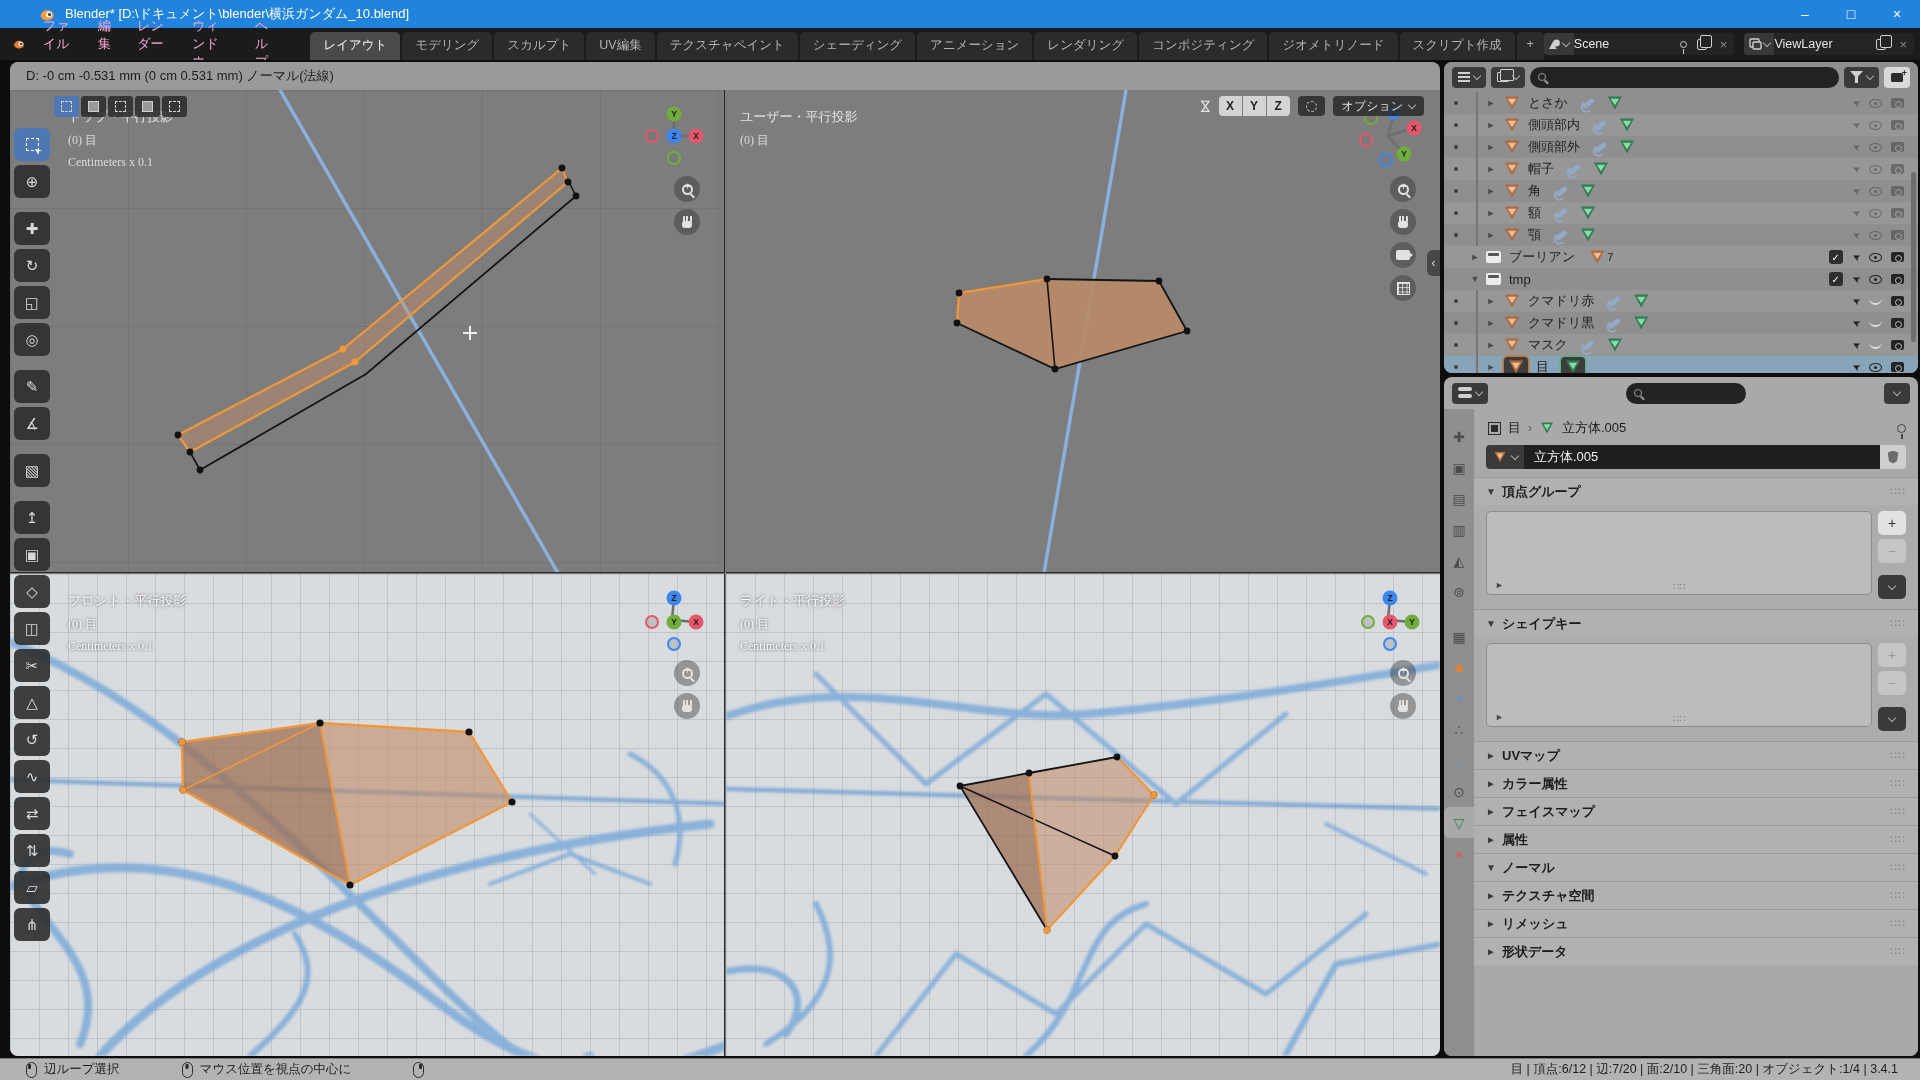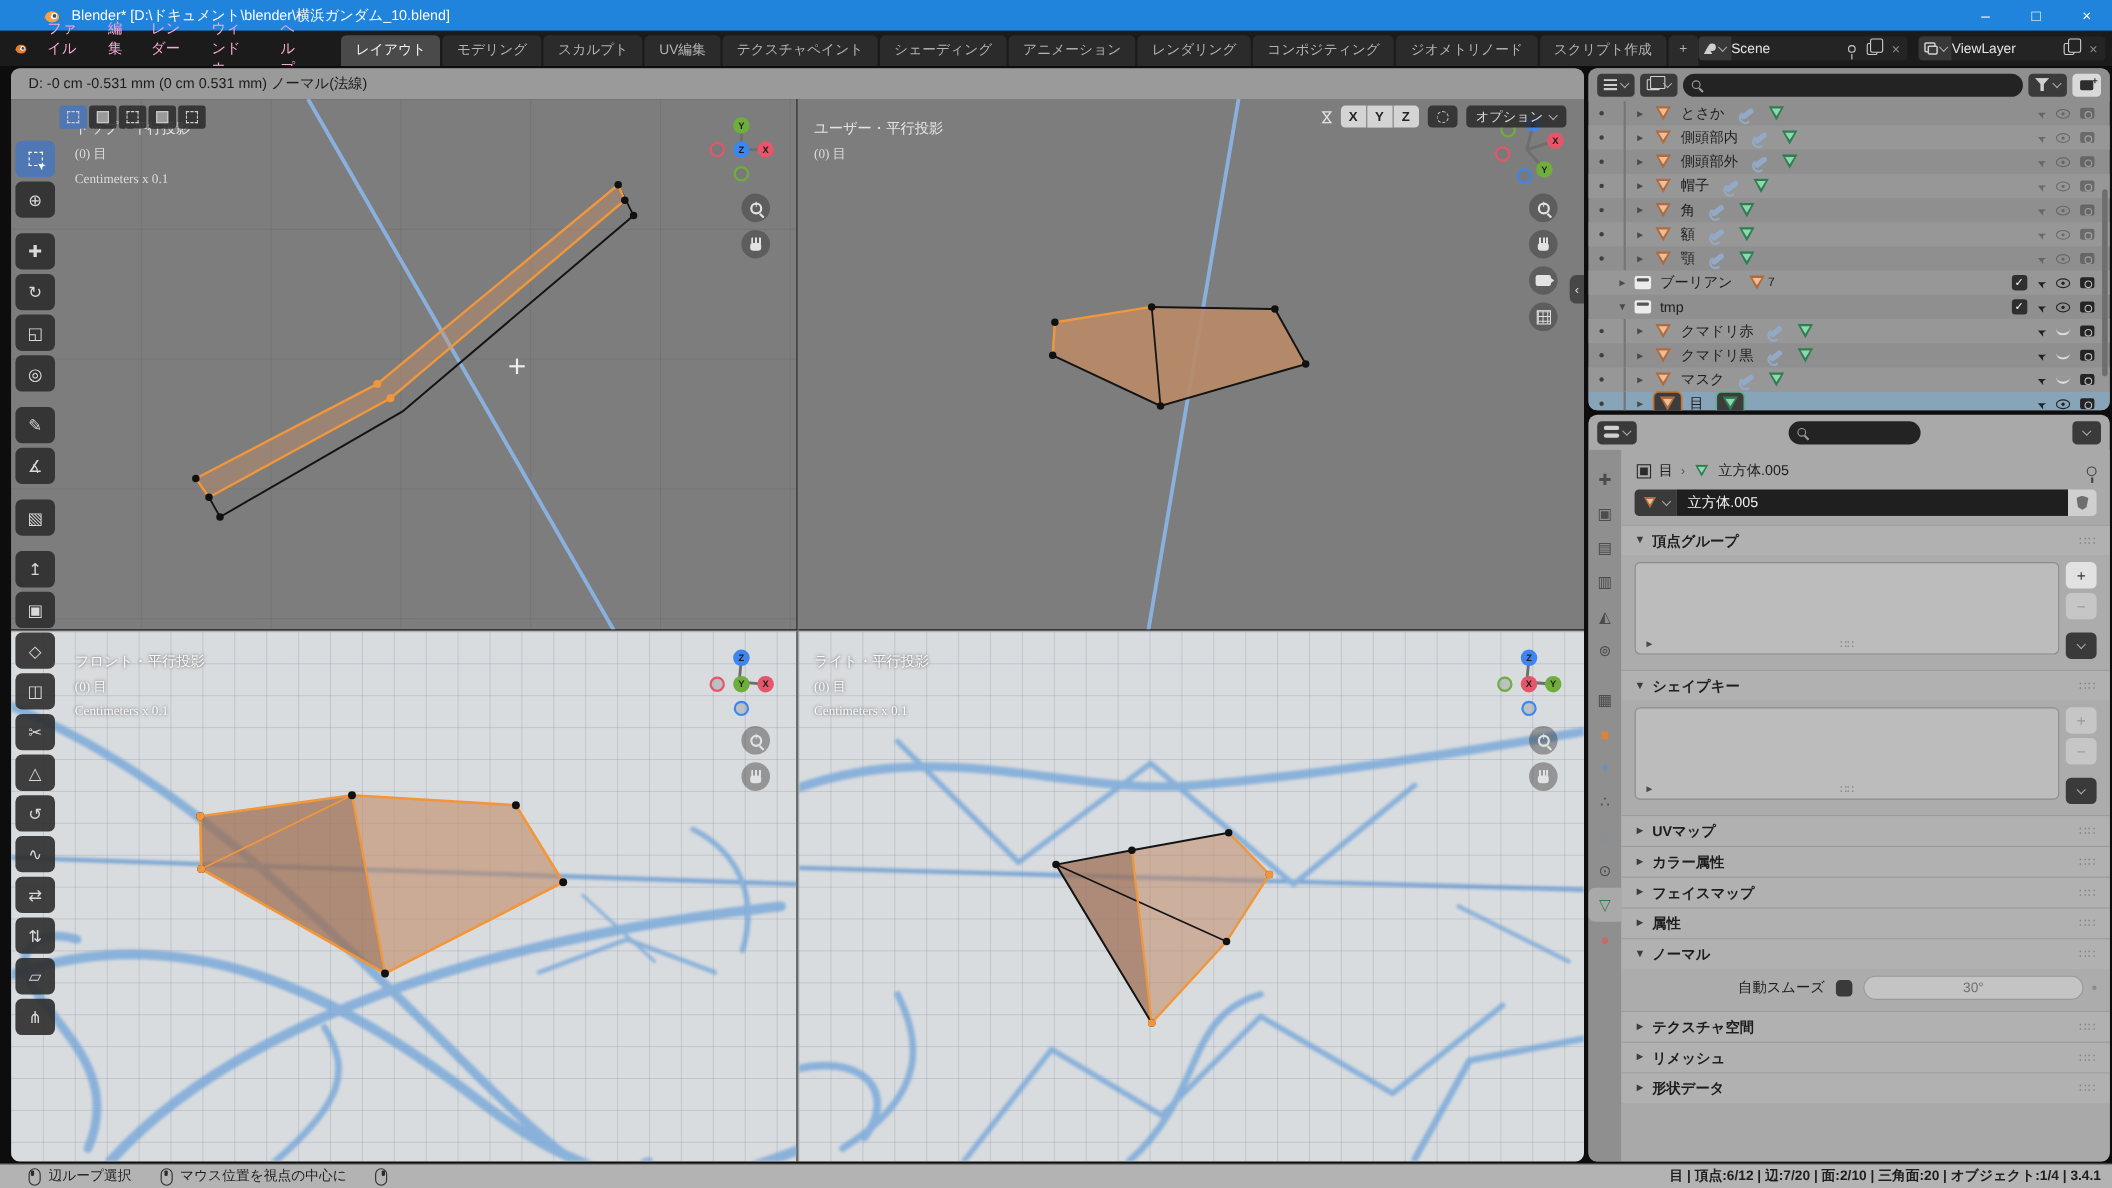--- a/index.html
+++ b/index.html
@@ -242,21 +242,21 @@
     color:#6f6f6f; font-size:12.5px; display:flex; align-items:center; justify-content:center; }
   .dec-dot { width:4px; height:4px; border-radius:50%; background:#8a8a8a; margin-left:8px; }
 
   
   .statusbar { position:absolute; left:0; top:1058px; width:100%; height:22px; background:#b3b3b3;
     border-top:1px solid #7c7c7c; display:flex; align-items:center; font-size:12.5px; color:#1e1e1e; }
   .st-item { display:flex; align-items:center; gap:7px; margin-left:26px; }
   .mouse { width:11px; height:16px; border:1.6px solid #2b2b2b; border-radius:5.5px; position:relative; flex:none; }
   .mouse i { position:absolute; top:1.5px; width:3px; height:5px; background:#2b2b2b; border-radius:1px; }
   .mouse.l i { left:1px; } .mouse.m i { left:50%; transform:translateX(-50%); } .mouse.r i { right:1px; }
-  .st-right { margin-left:auto; margin-right:10px;font-weight:bold; }
+  .st-right { margin-left:auto; margin-right:22px; }
 </style>
 </head>
 <body>
 
 <div id="root">
 
   <div class="titlebar">
     <svg class="blender-logo" viewBox="0 0 20 20">
       <ellipse cx="11" cy="11" rx="7.5" ry="6" fill="#ff9e3d"></ellipse>
       <circle cx="13" cy="10" r="3.4" fill="#fff"></circle>
@@ -1010,26 +1010,20 @@
                 <span class="lbl">属性</span>
                 <span class="grips">∷∷</span>
               </div>
             </div>
             <div class="sect">
               <div class="sect-head">
                 <span class="arr">▼</span>
                 <span class="lbl">ノーマル</span>
                 <span class="grips">∷∷</span>
               </div>
-              <div class="smooth-row">
-                <span class="sl">自動スムーズ</span>
-                <span class="chk2"></span>
-                <div class="slider">30°</div>
-                <span class="dec-dot"></span>
-              </div>
             </div>
             <div class="sect">
               <div class="sect-head">
                 <span class="arr">►</span>
                 <span class="lbl">テクスチャ空間</span>
                 <span class="grips">∷∷</span>
               </div>
             </div>
             <div class="sect">
               <div class="sect-head">
@@ -1044,21 +1038,21 @@
                 <span class="lbl">形状データ</span>
                 <span class="grips">∷∷</span>
               </div>
             </div>
           </div>
       </div>
     </div>
   </div>
 
   <div class="statusbar">
-    <div id="st-left" style="display:flex;">
+    <div id="st-left" style="display:flex;gap:36px;">
         <div class="st-item">
           <span class="mouse l">
             <i></i>
           </span>
           <span>辺ループ選択</span>
         </div>
         <div class="st-item">
           <span class="mouse m">
             <i></i>
           </span>

